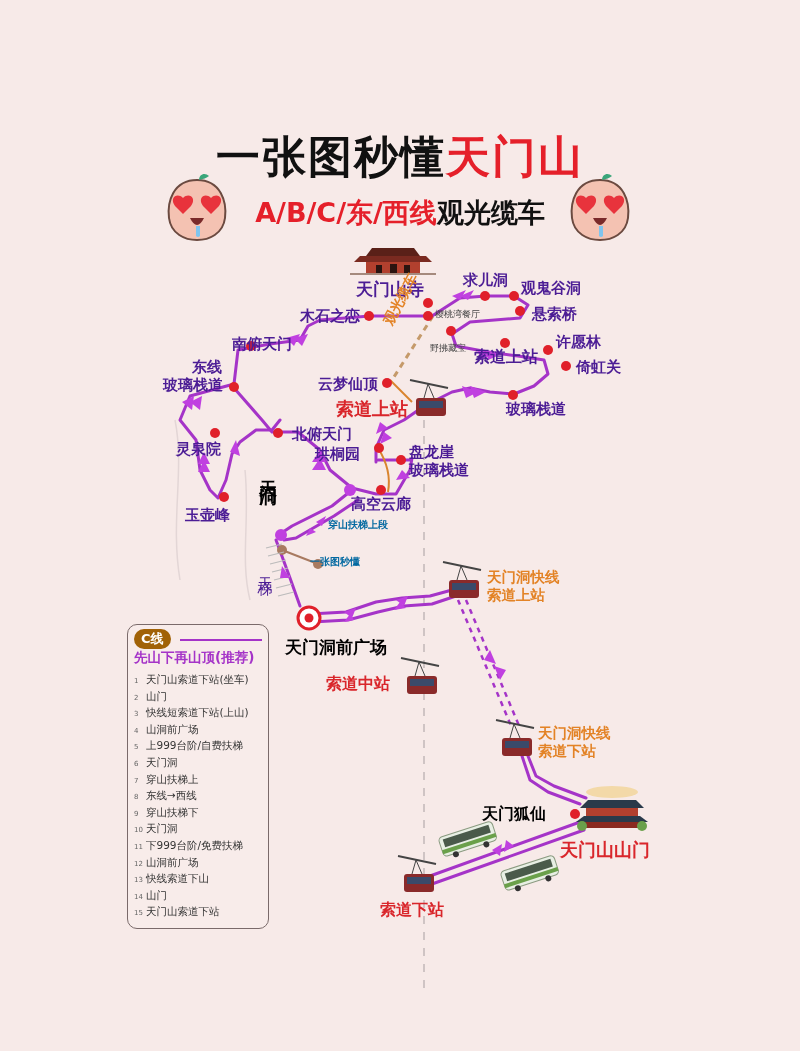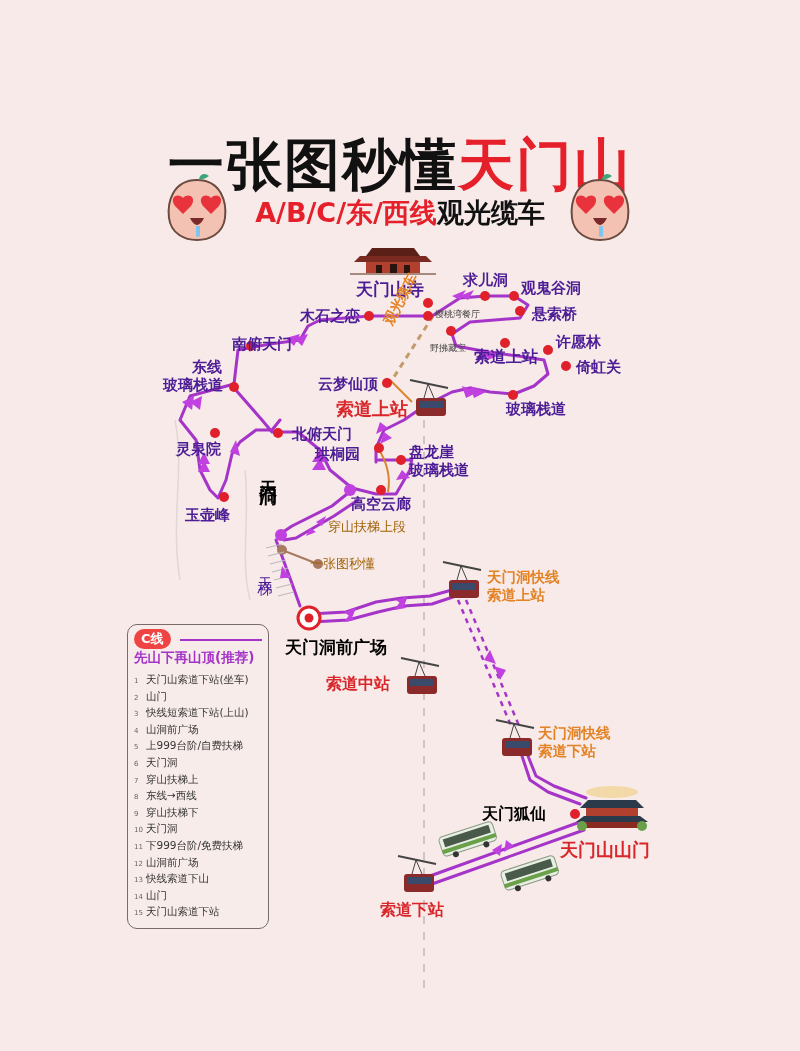--- a/index.html
+++ b/index.html
@@ -1,31 +1,31 @@
 <!DOCTYPE html>
 <html><head>
 <meta charset="utf-8">
 <style>
   html,body{margin:0;padding:0;}
   body{width:800px;height:1051px;background:#f7eae8;position:relative;overflow:hidden;font-family:"DejaVu Sans","Liberation Sans",sans-serif;}
-  .title{position:absolute;left:0;top:128px;width:800px;text-align:center;font-size:56px;font-weight:bold;letter-spacing:2px;color:#111;}
+  .title{position:absolute;left:0;top:128px;width:800px;text-align:center;font-size:44px;font-weight:bold;letter-spacing:2px;color:#111;}
   .title .hl{color:#e5202a;}
   .subtitle{position:absolute;left:0;top:195px;width:800px;text-align:center;font-size:27px;font-weight:bold;color:#111;}
   .subtitle .hl{color:#e5202a;}
   .emoji{position:absolute;width:68px;height:72px;}
   .lbl{position:absolute;font-weight:bold;white-space:nowrap;color:#4c1d95;font-size:15px;}
   .lbl.red{color:#d9262b;font-size:18px;}
   .lbl.green{color:#000000;font-size:17px;}
   .lbl.orange{color:#e38326;font-size:14.5px;}
   .lbl.small{font-size:9px;color:#444;font-weight:normal;}
-  .lbl.tan{color:#a16207;font-size:13px;font-weight:normal;}
+  .lbl.tan{color:#0369a1;font-size:10px;font-weight:bold;}
   .lbl.vert{writing-mode:vertical-rl;letter-spacing:4px;}
   svg.map{position:absolute;left:0;top:0;}
   .legend{position:absolute;left:127px;top:624px;width:142px;height:305px;border:1.5px solid #7a6a6a;border-radius:10px;background:#f8ecea;box-sizing:border-box;}
-  .legend .tag{position:absolute;left:6px;top:4px;background:#ef4444;color:#fff;font-weight:bold;font-size:13px;padding:1px 7px;border-radius:10px;}
+  .legend .tag{position:absolute;left:6px;top:4px;background:#a16207;color:#fff;font-weight:bold;font-size:13px;padding:1px 7px;border-radius:10px;}
   .legend .bar{position:absolute;left:52px;top:14px;width:82px;height:2px;background:#a534c8;}
   .legend .head{position:absolute;left:6px;top:24px;font-size:13.5px;font-weight:bold;color:#a534c8;white-space:nowrap;}
   .legend ol{position:absolute;left:6px;top:46px;margin:0;padding:0;list-style:none;}
   .legend li{font-size:10.5px;color:#333;height:16.6px;line-height:16.6px;white-space:nowrap;}
   .legend li .n{display:inline-block;width:10px;font-size:7px;color:#666;margin-right:2px;}
 </style>
 </head>
 <body>
 
 <div class="title"><span>一张图秒懂</span><span class="hl">天门山</span></div>

